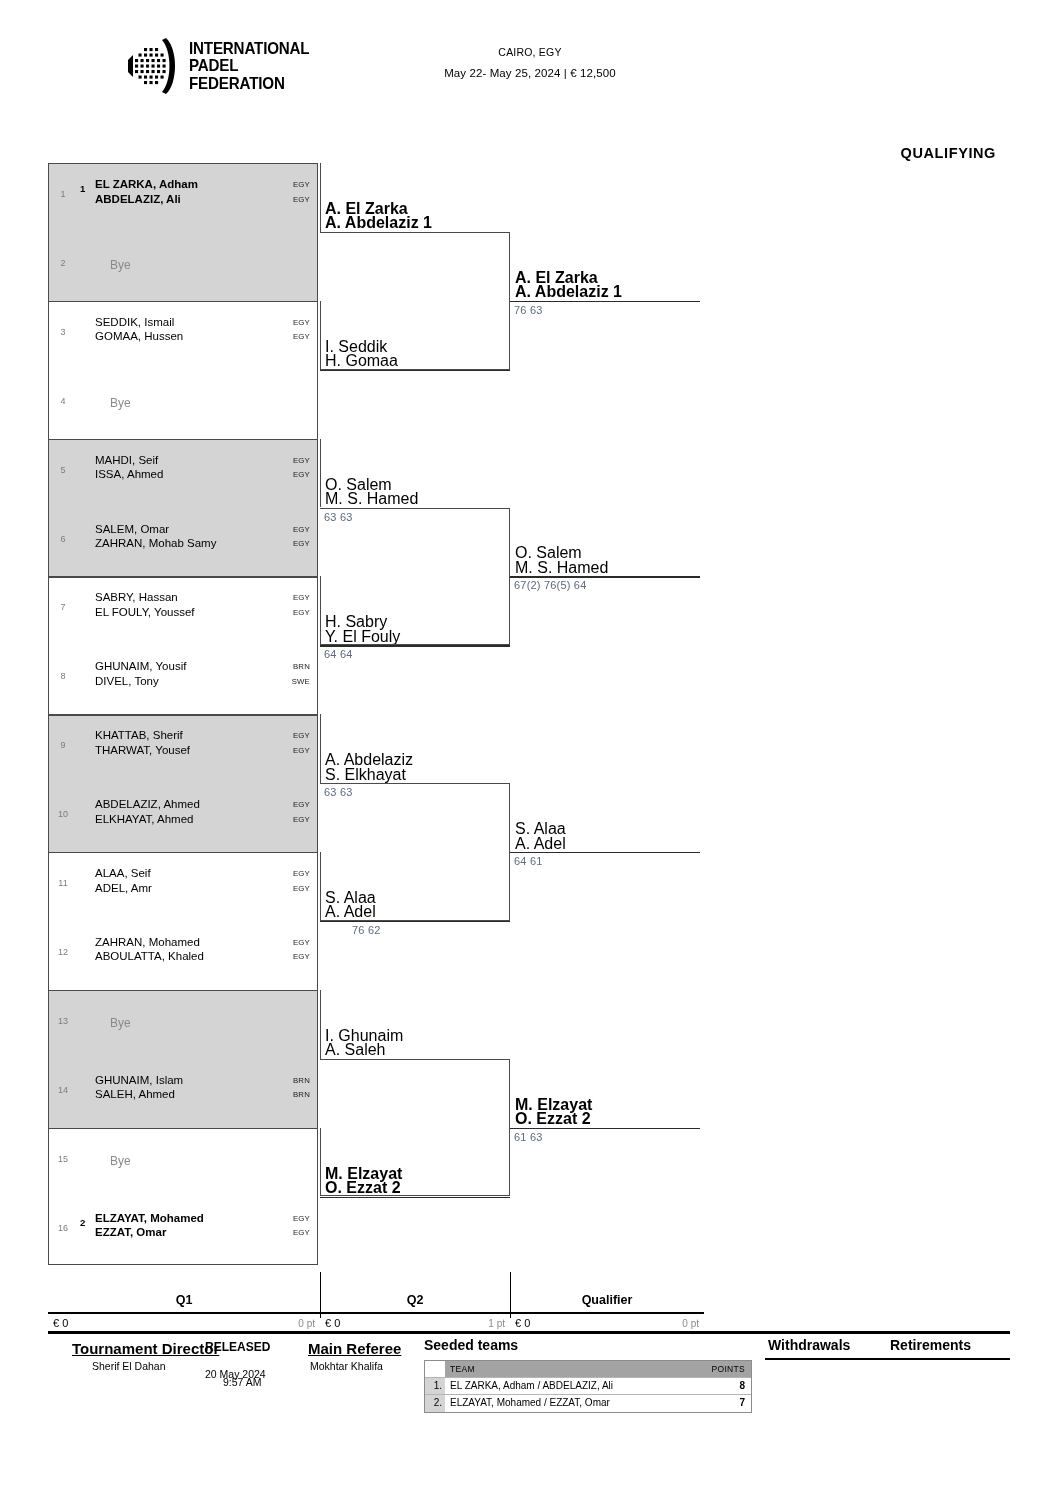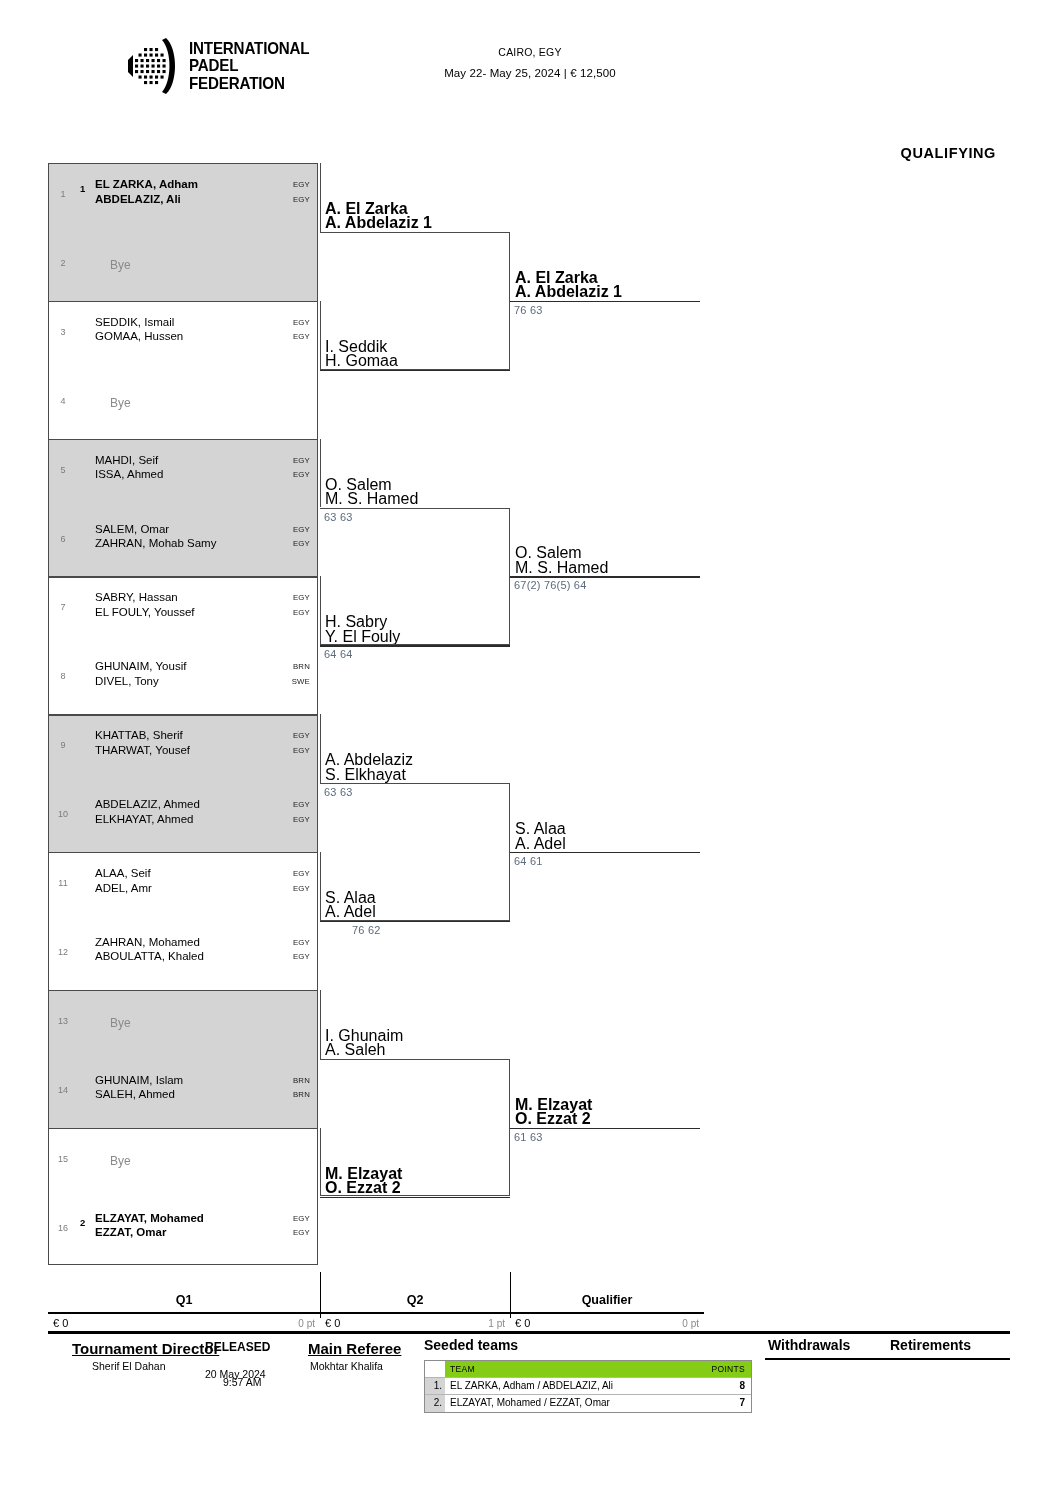--- a/index.html
+++ b/index.html
@@ -65,21 +65,21 @@
   #footer{position:absolute;left:0;top:1336px;width:1058px;height:100px;}
   .f-hd{position:absolute;font-size:15px;font-weight:bold;text-decoration:underline;white-space:nowrap;}
   .f-hd-plain{position:absolute;font-size:12px;font-weight:bold;white-space:nowrap;}
   .f-val{position:absolute;font-size:10.5px;white-space:nowrap;}
   .f-big{position:absolute;font-size:14px;font-weight:bold;white-space:nowrap;}
   .f-rule{position:absolute;height:1.6px;background:#000;}
 
   #seed-tbl{position:absolute;left:424px;top:1360px;width:328px;border:1.1px solid #8c8c8c;box-sizing:border-box;}
   .st-row{position:relative;height:17px;border-bottom:1px solid #b5b5b5;box-sizing:border-box;}
   .st-row:last-child{border-bottom:none;}
-  .st-head{background:#84cc16;}
+  .st-head{background:#a3a3a3;}
   .st-body{background:#fff;}
   .st-idx{position:absolute;left:0;top:0;width:20px;height:100%;background:#d4d4d4;
           font-size:10px;line-height:16px;text-align:right;padding-right:3px;box-sizing:border-box;}
   .st-team{position:absolute;left:25px;top:0;font-size:10px;line-height:16px;}
   .st-pts{position:absolute;right:6px;top:0;font-size:10px;line-height:16px;font-weight:bold;text-align:right;}
   .st-head .st-team,.st-head .st-pts{font-size:8.5px;font-weight:normal;letter-spacing:0.3px;}
   .st-head .st-idx{background:#fff;}
 </style>
 </head>
 <body>

